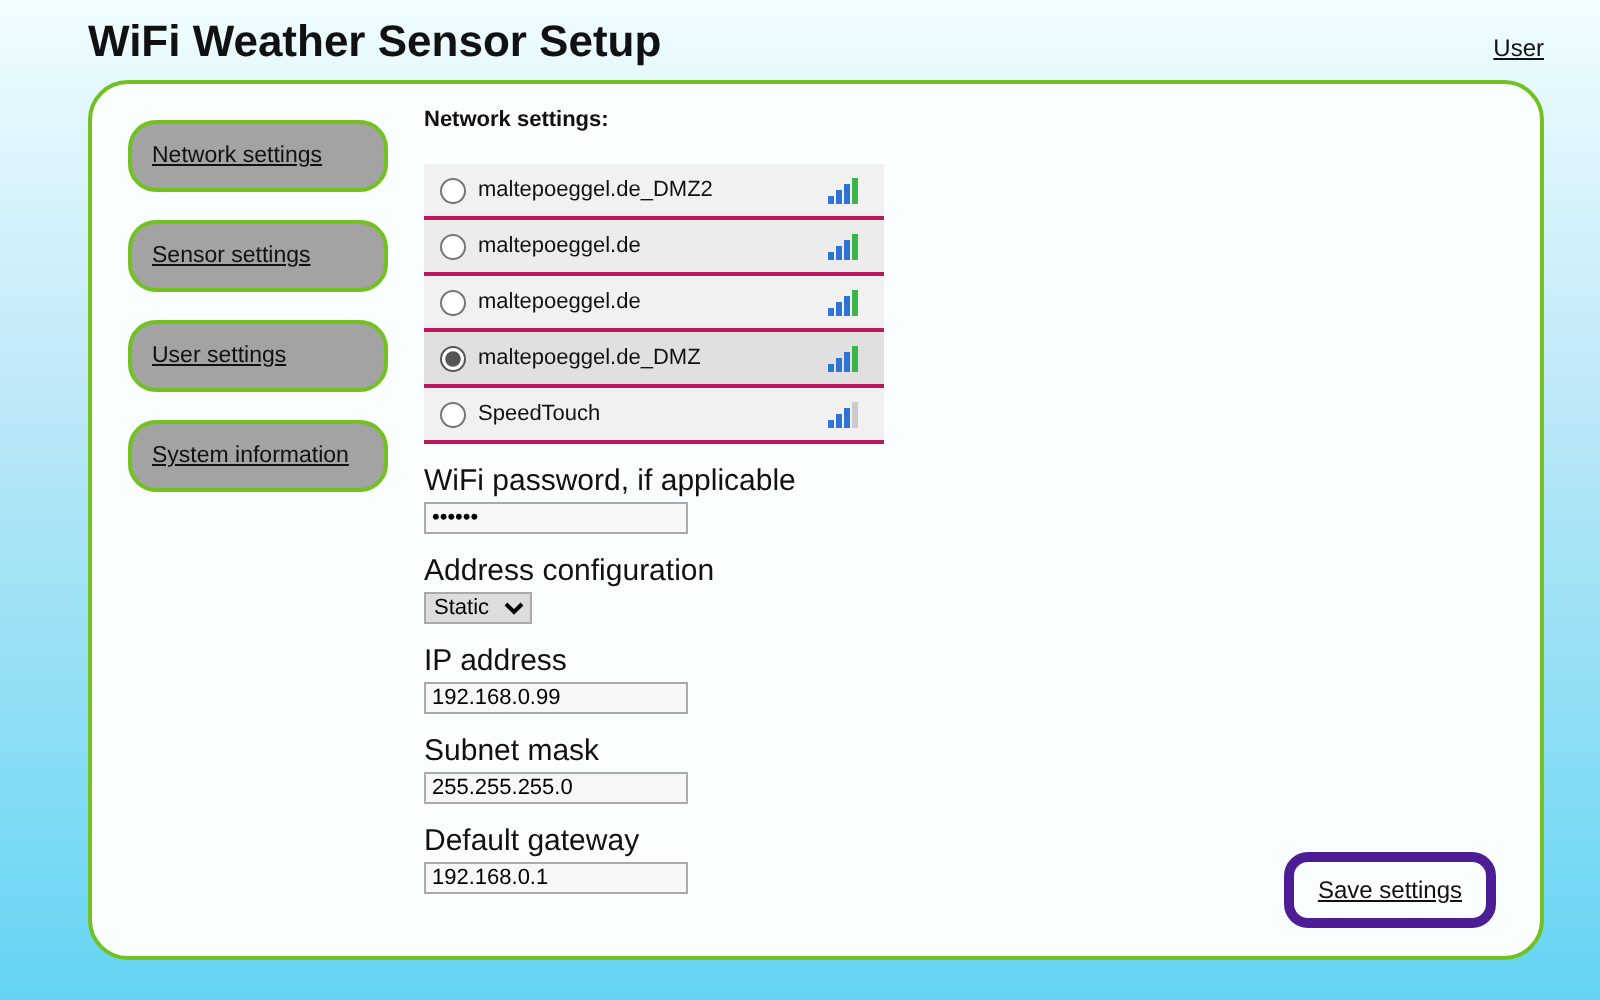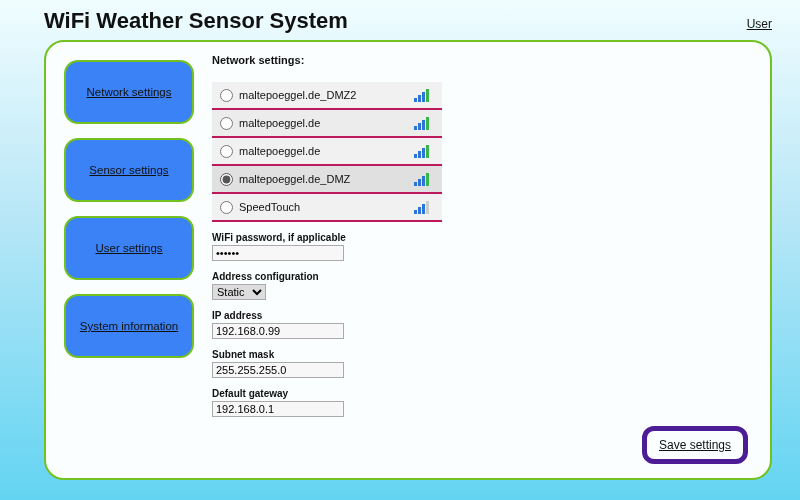--- a/index.html
+++ b/index.html
@@ -43,26 +43,26 @@
   .sidebar {
     width: 130px;
     display: flex;
     flex-direction: column;
     gap: 14px;
     padding-top: 8px;
   }
   .side-btn {
     border: 2px solid #73c120;
     border-radius: 14px;
-    padding: 24px 10px;
-    background: #3b82f6;
+    padding: 10px 10px;
+    background: #a3a3a3;
     font-size: 11.5px;
     text-decoration: underline;
     cursor: pointer;
-    text-align: center;
+    text-align: left;
   }
   .content {
     flex: 1;
     padding-top: 2px;
   }
   .section-title {
     font-weight: bold;
     font-size: 11px;
     margin-bottom: 16px;
   }
@@ -114,23 +114,22 @@
   .s1 .b1, .s2 .b1, .s3 .b1, .s4 .b1 { background:#2d74d6; }
   .s2 .b2, .s3 .b2, .s4 .b2 { background:#2d74d6; }
   .s3 .b3, .s4 .b3 { background:#2d74d6; }
   .s4 .b4 { background:#3ab54a; }
   .s3 .b3 { background:#2d74d6; }
   .field {
     margin-top: 10px;
   }
   .field label {
     display: block;
-    font-size: 10px;
+    font-size: 15px;
     margin-bottom: 2px;
-    font-weight: bold;
   }
   .field input[type=text], .field input[type=password] {
     width: 132px;
     font-size: 11px;
     padding: 1px 3px;
     border: 1px solid #aaa;
     background: #f7f7f7;
   }
   .field select {
     font-size: 11px;
@@ -152,21 +151,21 @@
   
   .wifi-list::-webkit-scrollbar { width: 8px; }
   .wifi-list::-webkit-scrollbar-thumb { background:#bcbcbc; }
   .wifi-list::-webkit-scrollbar-track { background:#e8e8e8; }
 </style>
 </head>
 <body>
 
 <div class="wrap">
   <div class="header">
-    <h1 class="title">WiFi Weather Sensor System</h1>
+    <h1 class="title">WiFi Weather Sensor Setup</h1>
     <span class="back">User</span>
   </div>
 
   <div class="panel">
     <div class="sidebar">
       <div class="side-btn">Network settings</div>
       <div class="side-btn">Sensor settings</div>
       <div class="side-btn">User settings</div>
       <div class="side-btn">System information</div>
     </div>

